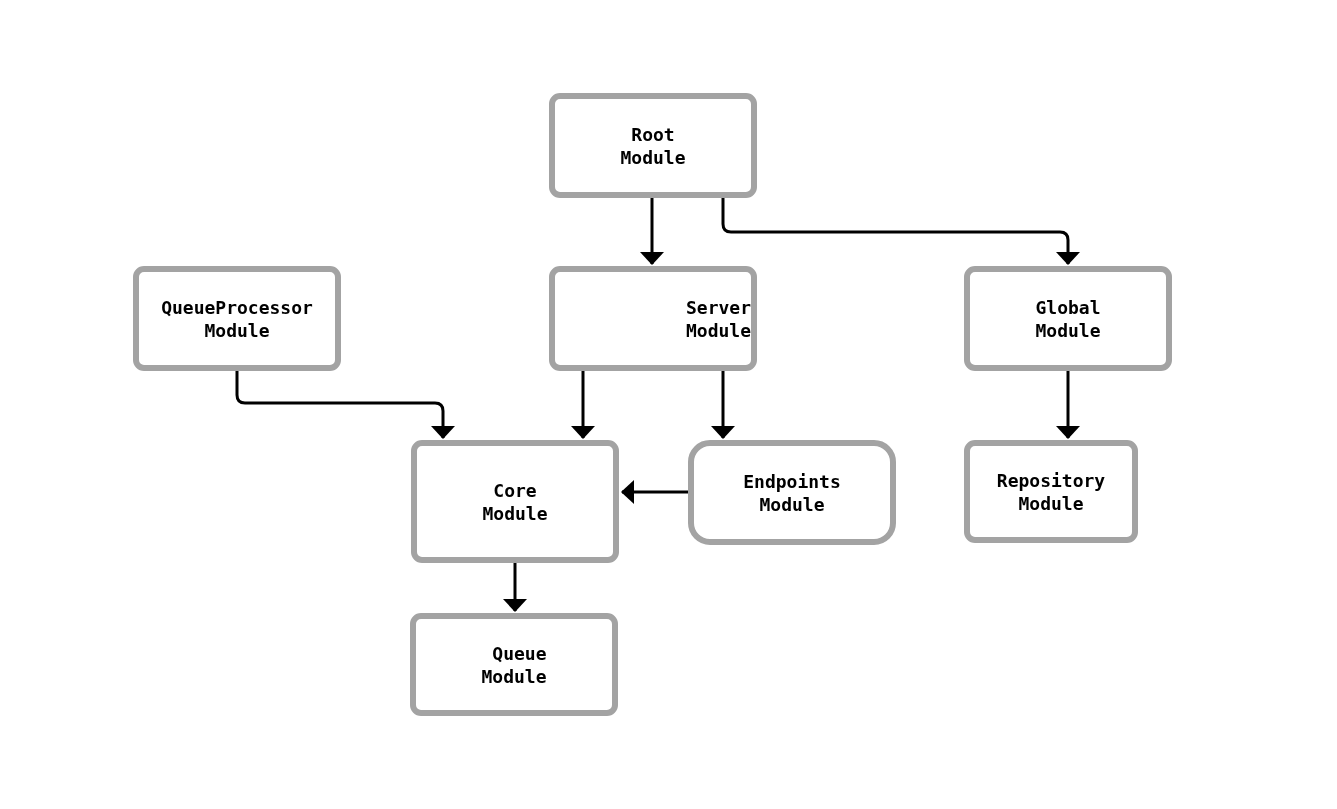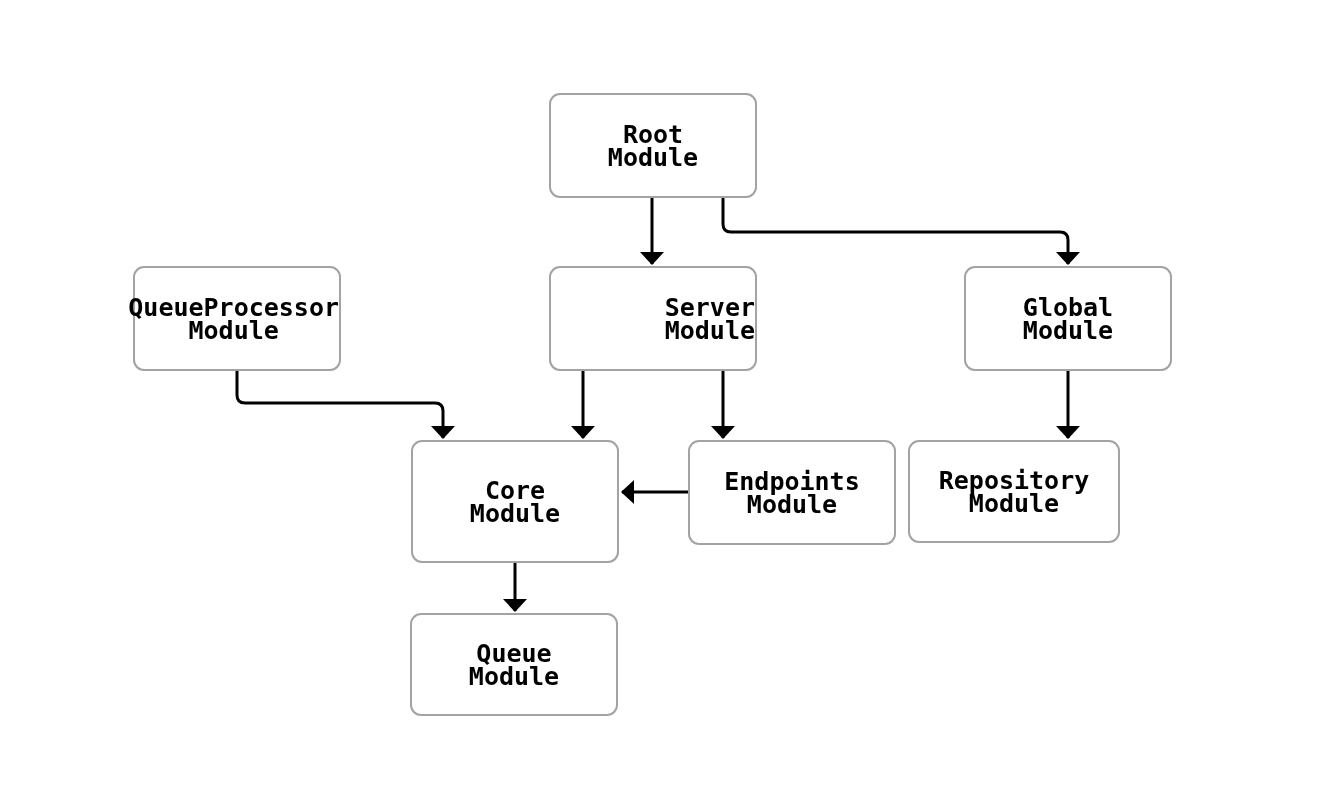--- a/index.html
+++ b/index.html
@@ -24,43 +24,43 @@
   }
   .edges-layer path.edge {
     fill: none;
     stroke: #000000;
     stroke-width: 3;
   }
   .node {
     position: absolute;
     box-sizing: border-box;
     background: #ffffff;
-    border: 2px solid #a3a3a3;
+    border: 6px solid #a3a3a3;
     border-radius: 11px;
     display: flex;
     align-items: center;
     justify-content: center;
     text-align: center;
     color: #000000;
     font-weight: bold;
-    font-size: 25px;
+    font-size: 18px;
     line-height: 23px;
   }
   .node .label {
     white-space: pre-line;
   }
   
   #node-root        { left: 549px;  top: 93px;  width: 208px; height: 105px; }
-  #node-queueproc   { left: 133px;  top: 266px; width: 208px; height: 105px; justify-content: flex-end; }
+  #node-queueproc   { left: 133px;  top: 266px; width: 208px; height: 105px; }
   #node-server      { left: 549px;  top: 266px; width: 208px; height: 105px; justify-content: flex-end; }
   #node-global      { left: 964px;  top: 266px; width: 208px; height: 105px; }
   #node-core        { left: 411px;  top: 440px; width: 208px; height: 123px; }
-  #node-endpoints   { left: 688px;  top: 440px; width: 208px; height: 105px; }
-  #node-repository  { left: 908px;  top: 440px; width: 212px; height: 103px; justify-content: center; }
-  #node-queue       { left: 410px;  top: 613px; width: 208px; height: 103px; }
+  #node-endpoints   { left: 688px;  top: 440px; width: 208px; height: 105px; border-radius: 22px; }
+  #node-repository  { left: 964px;  top: 440px; width: 174px; height: 103px; justify-content: center; }
+  #node-queue       { left: 410px;  top: 613px; width: 208px; height: 103px; text-align: right; }
 </style>
 </head>
 <body>
 
 <div class="canvas">
 
   <svg class="edges-layer" width="1337" height="809" viewBox="0 0 1337 809" xmlns="http://www.w3.org/2000/svg">
     <defs>
       <marker id="arrowhead" markerUnits="userSpaceOnUse" viewBox="0 0 13 24" markerWidth="13" markerHeight="24" refX="12" refY="12" orient="auto">
         <path d="M0,0 L13,12 L0,24 Z" fill="#000000"></path>

